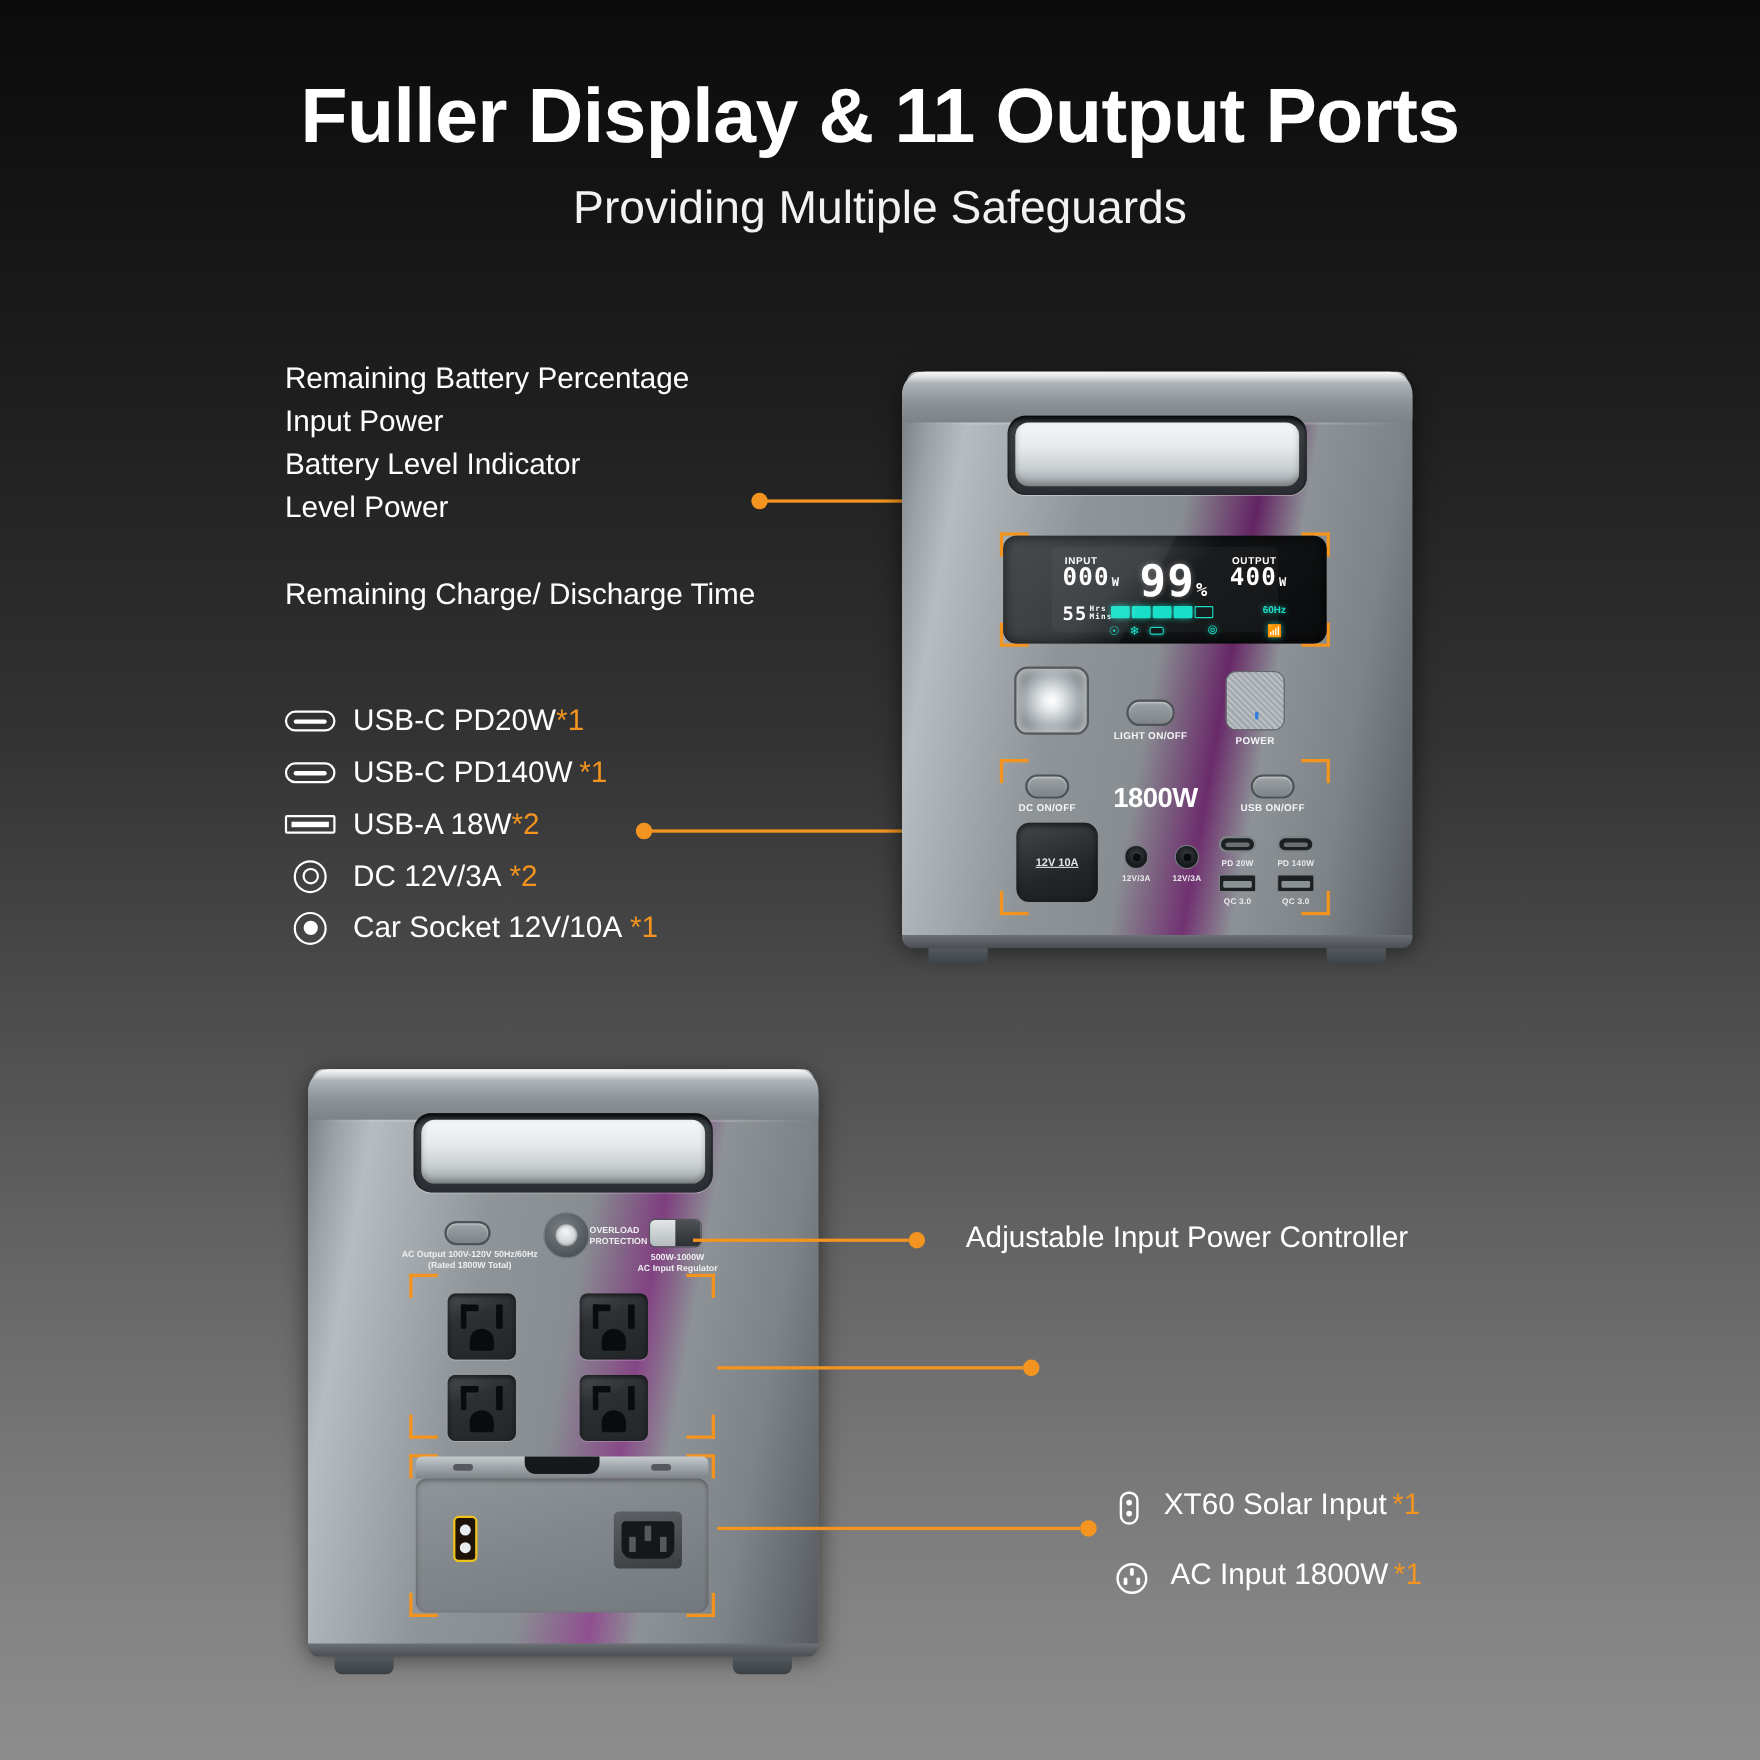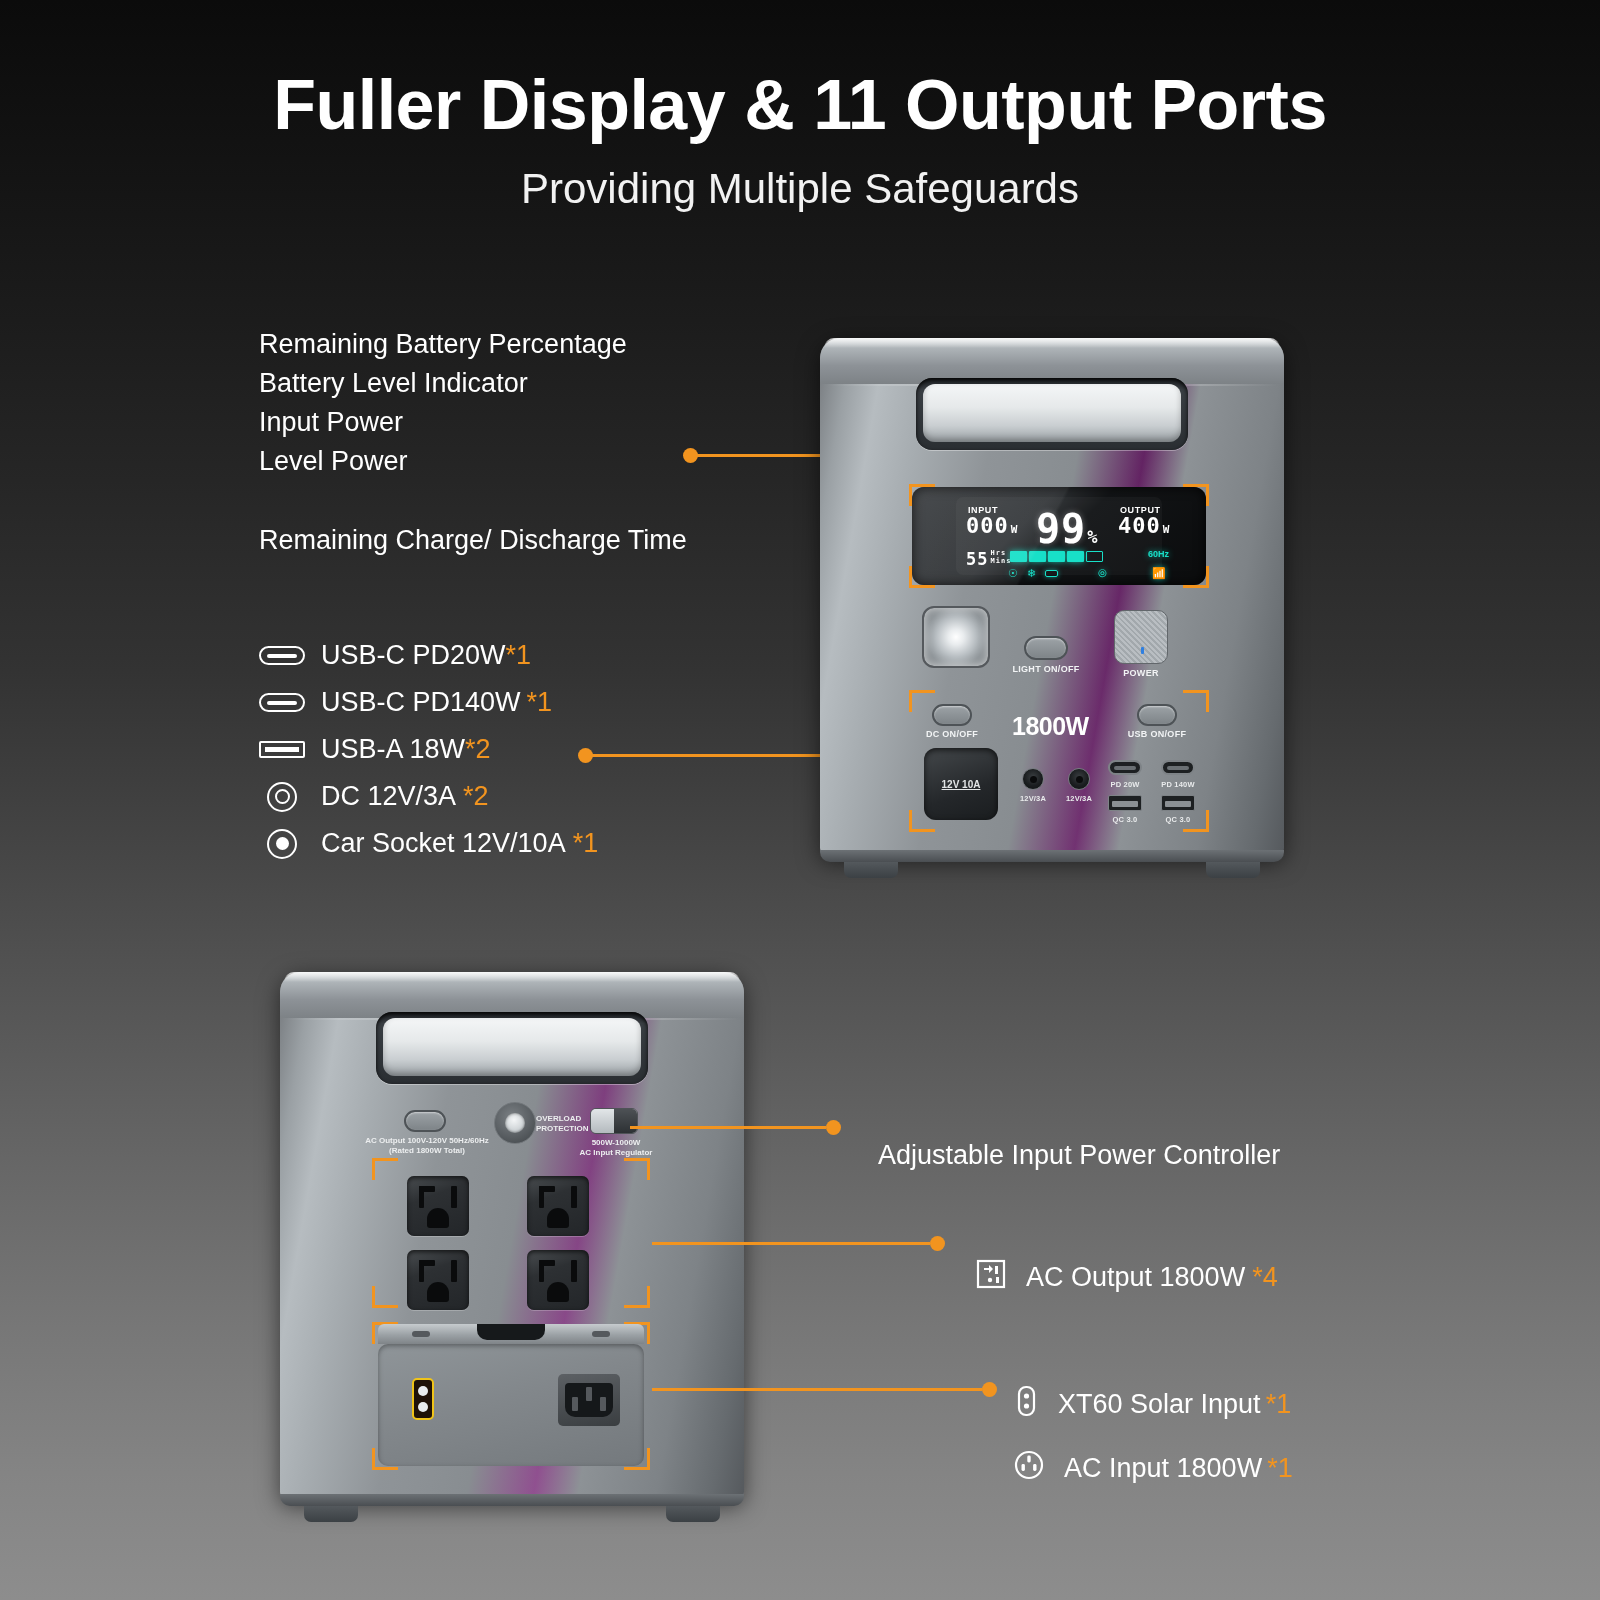--- a/index.html
+++ b/index.html
@@ -46,21 +46,21 @@
   .ico-usbc { width: 46px; height: 19px; border: 2.2px solid #fff; border-radius: 10px; position: relative; }
   .ico-usbc::after { content:""; position:absolute; left:6px; right:6px; top:5.5px; height:4px; background:#fff; border-radius:2px;}
   .ico-usba { width: 46px; height: 17px; border: 2.2px solid #fff; border-radius: 2px; position: relative; }
   .ico-usba::after { content:""; position:absolute; left:4px; right:4px; top:4px; height:4.5px; background:#fff;}
   .ico-dc { width: 30px; height: 30px; border: 2.2px solid #fff; border-radius: 50%; display:flex;align-items:center;justify-content:center;}
   .ico-dc::after { content:""; width:11px;height:11px;border:2.4px solid #fff;border-radius:50%;}
   .ico-car { width: 30px; height: 30px; border: 2.2px solid #fff; border-radius: 50%; display:flex;align-items:center;justify-content:center;}
   .ico-car::after { content:""; width:13px;height:13px;background:#fff;border-radius:50%;}
 
   
-  .rann { display: flex; align-items: flex-end; white-space: nowrap; margin-top: 30px; }
+  .rann { display: flex; align-items: flex-start; white-space: nowrap; }
   .rann .rlabel { font-size: 27px; color: #fff; }
   .rico { margin-right: 16px; display:flex;align-items:center;justify-content:center;}
 
   
   .lead { background: #f2941f; position: absolute; }
   .lead.h { height: 2.5px; }
   .lead.v { width: 2.5px; }
   .dot { position: absolute; width: 15px; height: 15px; border-radius: 50%; background: #f2941f; }
 
   
@@ -209,22 +209,22 @@
 </head>
 <body>
 
 <div class="stage">
 
   <div class="abs" id="title">Fuller Display  &amp; 11 Output Ports</div>
   <div class="abs" id="subtitle">Providing Multiple Safeguards</div>
 
   <div class="abs" id="ann-group-1">
     <div class="ann-line">Remaining Battery Percentage</div>
+    <div class="ann-line">Input Power</div>
     <div class="ann-line">Battery Level Indicator</div>
-    <div class="ann-line">Input Power</div>
     <div class="ann-line">Level Power</div>
   </div>
 
   <div class="abs" id="ann-group-2">
     <div class="ann-line">Remaining Charge/ Discharge Time</div>
   </div>
 
   <div class="abs" id="port-list">
     <div class="port-row">
       <span class="port-ico">
@@ -504,33 +504,20 @@
   </div>
   <div>
     <div class="lead h abs" style="left:652px; top:1388px; width:330px;"></div>
     <div class="dot abs" style="left:982px; top:1382px;"></div>
   </div>
 
   <div class="abs rann" style="left:878px; top:1110px;">
     <span class="rlabel">Adjustable Input Power Controller</span>
   </div>
 
-  <div class="abs rann" style="left:972px; top:1225px;">
-    <span class="rico">
-      <svg width="38" height="38" viewBox="0 0 38 38">
-        <rect x="6" y="6" width="26" height="26" fill="none" stroke="#ffffff" stroke-width="2.2"></rect>
-        <path d="M12 13 h5 v-3 l4 4 -4 4 v-3 h-5 z" fill="#ffffff"></path>
-        <rect x="23" y="11" width="3" height="8" fill="#ffffff"></rect>
-        <circle cx="18" cy="25" r="2.2" fill="#ffffff"></circle>
-        <rect x="24" y="22" width="3" height="6" fill="#ffffff"></rect>
-      </svg>
-    </span>
-    <span class="rlabel">AC Output 1800W</span>
-    <span class="qty big" style="margin-left:7px">*4</span>
-  </div>
 
   <div class="abs rann" style="left:1010px; top:1352px;">
     <span class="rico">
       <svg width="32" height="38" viewBox="0 0 32 38">
         <rect x="9" y="5" width="15" height="28" rx="7" fill="none" stroke="#ffffff" stroke-width="2.2"></rect>
         <circle cx="16.5" cy="14" r="2.6" fill="#ffffff"></circle>
         <circle cx="16.5" cy="24" r="2.6" fill="#ffffff"></circle>
       </svg>
     </span>
     <span class="rlabel">XT60 Solar Input</span>

